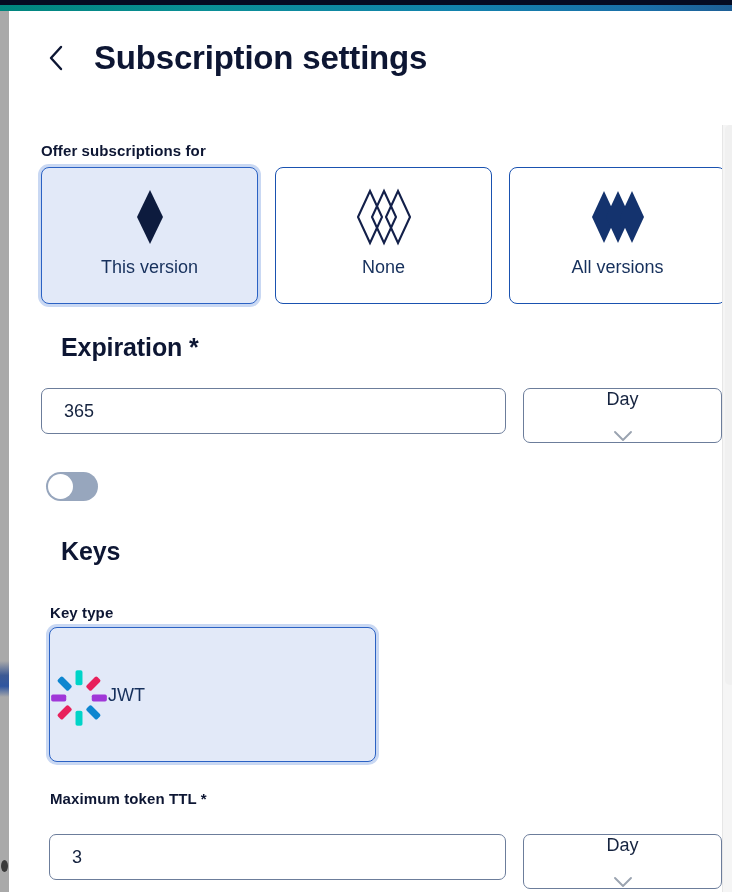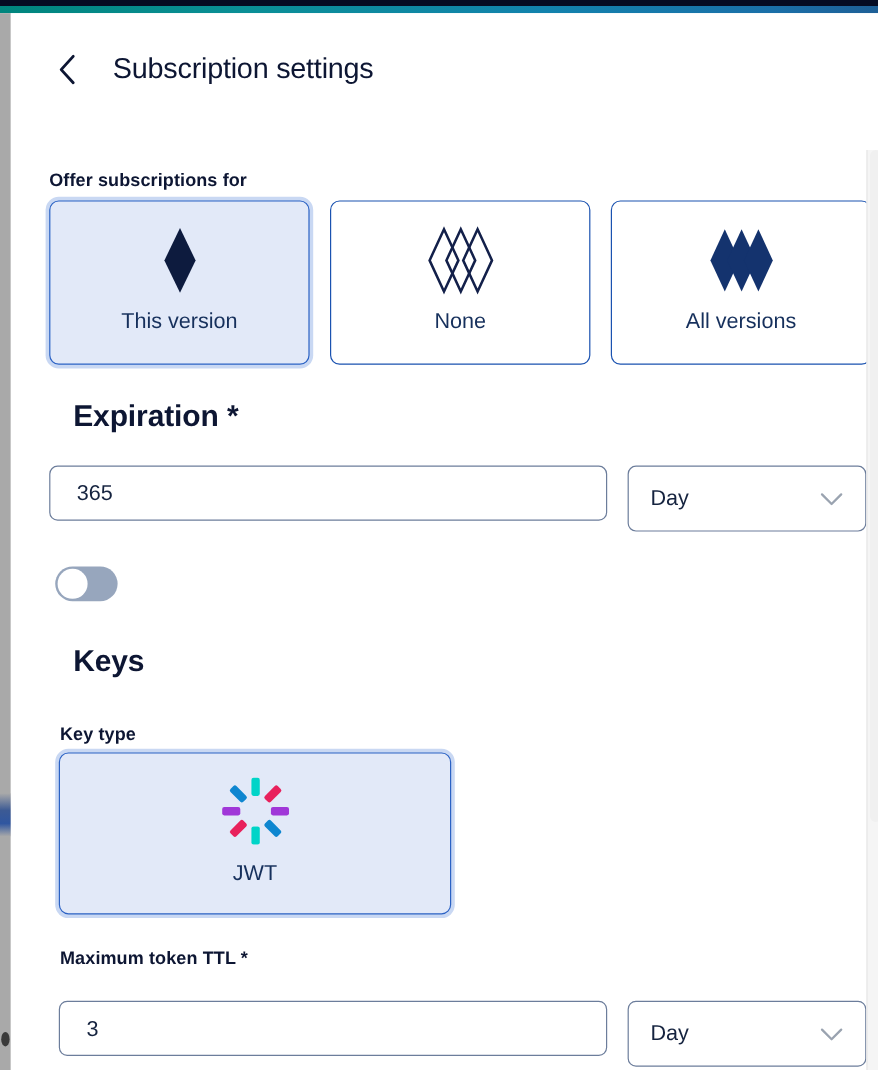--- a/index.html
+++ b/index.html
@@ -75,22 +75,22 @@
     width: 30px; height: 30px;
     display: flex;
     align-items: center;
     justify-content: center;
     cursor: pointer;
     color: #0d1633;
   }
   .back-chevron svg { display: block; }
   .page-title {
     margin-left: 23px;
-    font-size: 24px;
-    font-weight: 400;
+    font-size: 33px;
+    font-weight: 700;
     color: #0d1633;
     letter-spacing: -0.2px;
     white-space: nowrap;
   }
 
   
   .scroll-area {
     position: absolute;
     top: 111px; left: 0;
     width: 723px; height: 770px;
@@ -168,21 +168,21 @@
   
   .keytype-row { display: flex; gap: 17px; }
   .keytype-card {
     position: relative;
     width: 327px;
     height: 135px;
     border-radius: 8px;
     border: 1px solid #1a52b0;
     background: #ffffff;
     display: flex;
-    flex-direction: column;
+    flex-direction: row;
     align-items: center;
     cursor: pointer;
   }
   .keytype-card.selected {
     background: #e2e9f8;
     border: 1px solid #2b62c4;
     box-shadow: 0 0 0 3px #c9d8f3;
   }
   .keytype-card .card-icon {
     height: 84px;
@@ -217,20 +217,21 @@
     border: 1px solid #6c7d9b;
     border-radius: 7px;
     background: #ffffff;
     display: flex;
     align-items: center;
     justify-content: space-between;
     padding: 0 18px;
     font-size: 18px;
     color: #15233f;
     cursor: pointer;
+    flex-direction: column;
   }
   .select-chevron { color: #9aa3b0; display: flex; align-items: center; }
 
   
   .toggle-row {
     display: flex;
     align-items: center;
     justify-content: space-between;
     width: 681px;
   }

